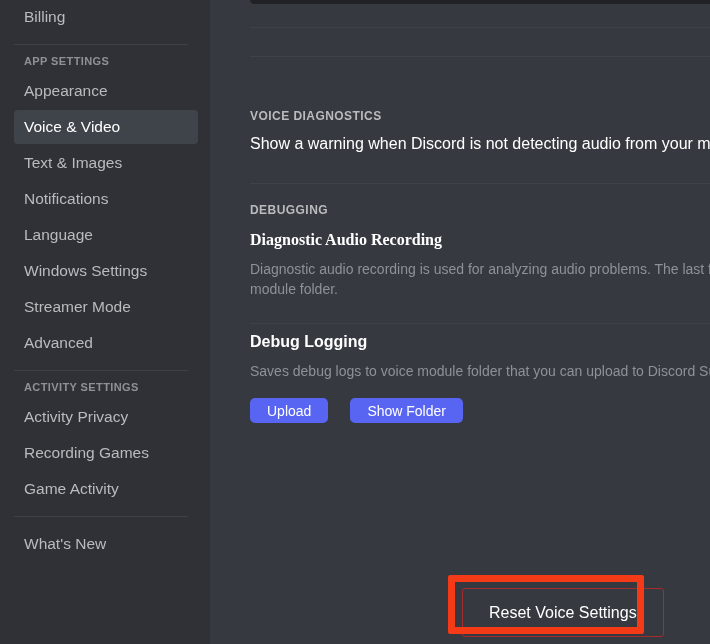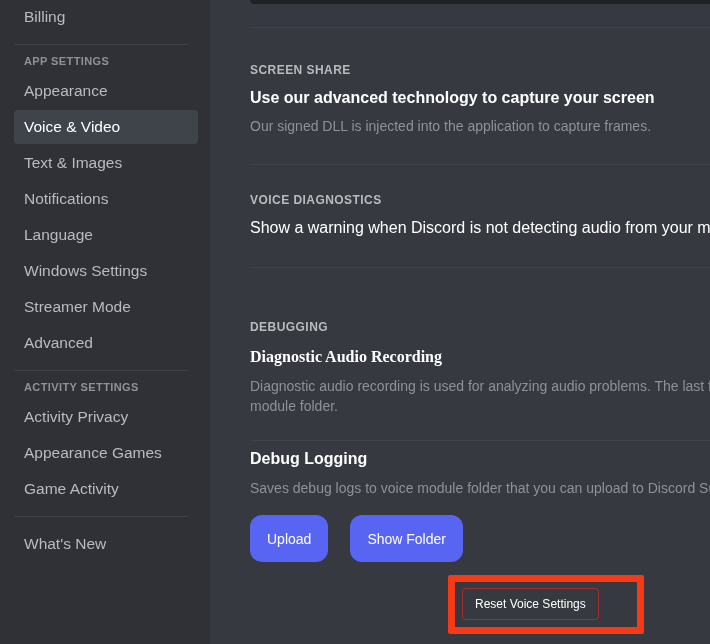--- a/index.html
+++ b/index.html
@@ -101,36 +101,36 @@
     white-space:nowrap;
     overflow:hidden;
   }
   .btn-row { display:flex; gap:22px; }
   .btn {
     background:#5865F2;
     color:#FFFFFF;
     font-size:14px;
     font-weight:500;
     border:none;
-    border-radius:12px;
-    height:47px;
+    border-radius:5px;
+    height:25px;
     padding:0 17px;
     cursor:pointer;
     font-family:"Liberation Sans", sans-serif;
     white-space:nowrap;
   }
   .btn-danger-outline {
     background:transparent;
     color:#FFFFFF;
-    font-size:12px;
+    font-size:16px;
     font-weight:500;
     border:1px solid #A12D2F;
     border-radius:3px;
-    height:32px;
-    padding:0 12px;
+    height:49px;
+    padding:0 26px;
     cursor:pointer;
     font-family:"Liberation Sans", sans-serif;
     white-space:nowrap;
   }
   
   #annot {
     position:absolute;
     left:238px; top:575px;
     width:196px; height:59px;
     border:7px solid #F43A16;
@@ -183,21 +183,21 @@
     </div>
 
     <div class="nav-sep"></div>
 
     <div class="nav-cat">ACTIVITY SETTINGS</div>
 
     <div class="nav-item">
       <span>Activity Privacy</span>
     </div>
     <div class="nav-item">
-      <span>Appearance Games</span>
+      <span>Recording Games</span>
     </div>
     <div class="nav-item">
       <span>Game Activity</span>
     </div>
 
     <div class="nav-sep"></div>
 
     <div class="nav-item">
       <span>What's New</span>
     </div>
@@ -206,37 +206,32 @@
     </div>
 
   </nav>
 
   <main id="content">
 
     <div id="top-cut"></div>
 
     <div class="divider" style="margin-top:27px;"></div>
 
+
+    <div class="divider" style="margin-top:28px;"></div>
+
     <section class="section">
-      <div class="sec-label" style="margin-top:35px;">SCREEN SHARE</div>
-      <div class="sec-title bold" style="margin-top:12px;">Use our advanced technology to capture your screen</div>
-      <div class="sec-desc" style="margin-top:9px;">Our signed DLL is injected into the application to capture frames.</div>
-    </section>
-
-    <div class="divider" style="margin-top:28px;"></div>
-
-    <section class="section">
-      <div class="sec-label" style="margin-top:28px;">VOICE DIAGNOSTICS</div>
+      <div class="sec-label" style="margin-top:52px;">VOICE DIAGNOSTICS</div>
       <div class="sec-title" style="margin-top:12px;">Show a warning when Discord is not detecting audio from your mic</div>
     </section>
 
     <div class="divider" style="margin-top:30px;"></div>
 
     <section class="section">
-      <div class="sec-label" style="margin-top:52px;">DEBUGGING</div>
+      <div class="sec-label" style="margin-top:19px;">DEBUGGING</div>
 
       <div class="sec-title bold" style="margin-top:14px;font-family:Liberation Serif, serif;">Diagnostic Audio Recording</div>
       <div class="sec-desc" style="margin-top:10px;">Diagnostic audio recording is used for analyzing audio problems. The last five</div>
       <div class="sec-desc">module folder.</div>
 
       <div class="divider" style="margin-top:24px;"></div>
 
       <div class="sec-title bold" style="margin-top:9px;">Debug Logging</div>
       <div class="sec-desc" style="margin-top:10px;">Saves debug logs to voice module folder that you can upload to Discord Supp</div>
 

